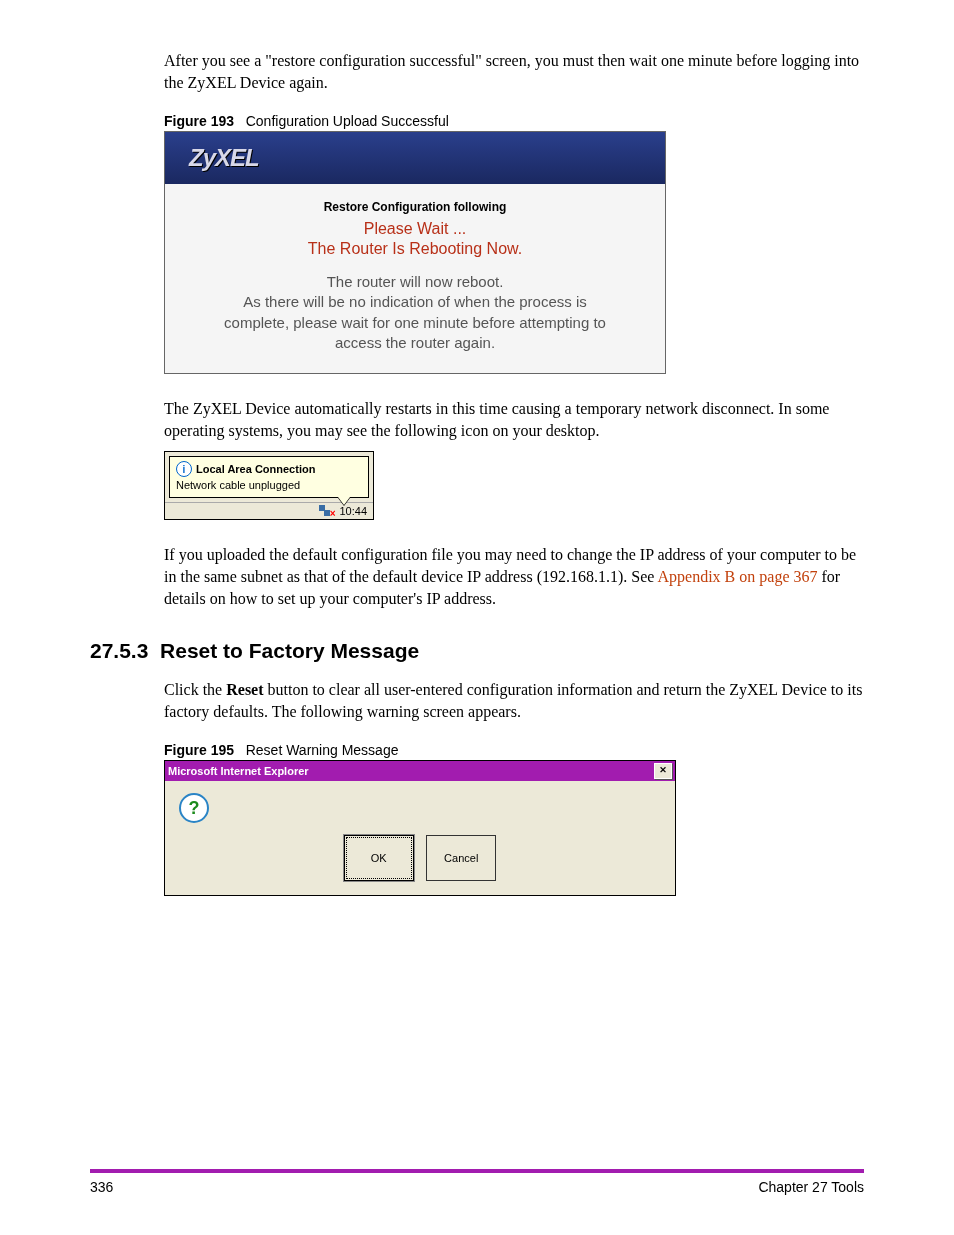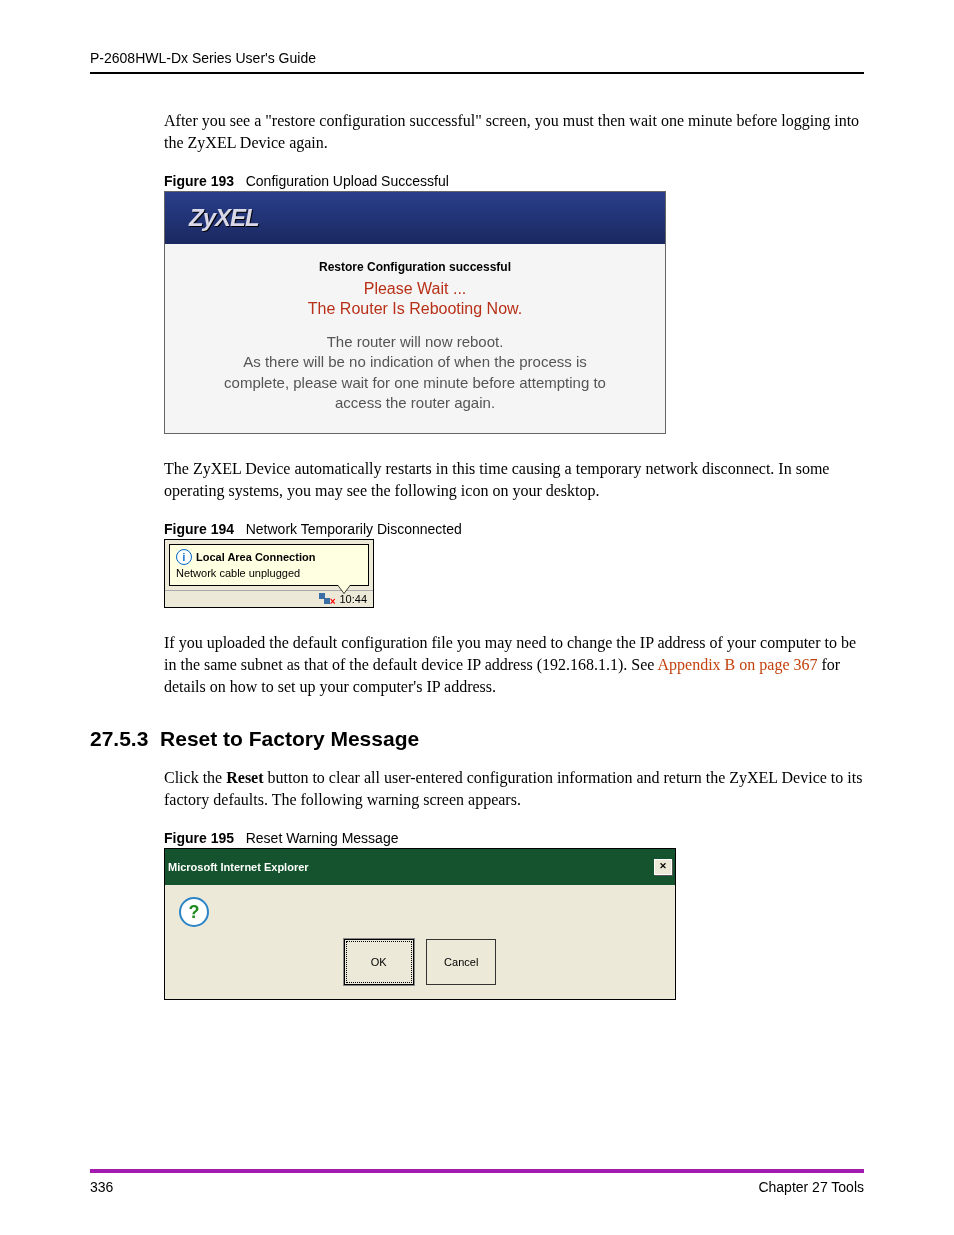--- a/index.html
+++ b/index.html
@@ -179,25 +179,25 @@
 
   
   .fig195 {
     width: 510px;
     border: 1px solid #000;
     background: #ece9d8;
     font-family: Tahoma, sans-serif;
     margin-bottom: 24px;
   }
   .titlebar {
-    background: #14532d;
+    background: #a21caf;
     color: #fff;
     font-size: 11px;
     font-weight: bold;
-    padding: 10px 3px;
+    padding: 2px 3px;
     display: flex;
     justify-content: space-between;
     align-items: center;
   }
   .closebtn {
     width: 16px; height: 14px;
     background: #ece9d8;
     color: #000;
     border: 1px solid #fff;
     box-shadow: 1px 1px 0 #555;
@@ -262,54 +262,48 @@
     font-size: 14px;
     display: flex;
     justify-content: space-between;
   }
 </style>
 </head>
 <body>
 
 <div class="page">
 
-  <div class="header">
-    <span>P-2608HWL-Dx Series User's Guide</span>
-  </div>
 
   <div class="content">
 
     <p class="body">After you see a "restore configuration successful" screen, you must then wait one minute before logging into the ZyXEL Device again.</p>
 
     <div class="fig-caption">
       <b><span>Figure 193</span></b>&nbsp;&nbsp;&nbsp;<span>Configuration Upload Successful</span>
     </div>
 
     <div class="fig193">
       <div class="fig193-banner">
         <span class="zyxel-logo">ZyXEL</span>
       </div>
       <div class="fig193-body">
-        <div class="fig193-title">Restore Configuration successful</div>
+        <div class="fig193-title">Restore Configuration following</div>
         <div class="fig193-reboot">Please Wait ...</div>
         <div class="fig193-reboot">The Router Is Rebooting Now.</div>
         <div class="fig193-msg">
           <span>The router will now reboot.</span><br>
           <span>As there will be no indication of when the process is</span><br>
           <span>complete, please wait for one minute before attempting to</span><br>
           <span>access the router again.</span>
         </div>
       </div>
     </div>
 
     <p class="body">The ZyXEL Device automatically restarts in this time causing a temporary network disconnect. In some operating systems, you may see the following icon on your desktop.</p>
 
-    <div class="fig-caption">
-      <b><span>Figure 194</span></b>&nbsp;&nbsp;&nbsp;<span>Network Temporarily Disconnected</span>
-    </div>
 
     <div class="fig194">
       <div class="balloon">
         <div class="balloon-title">
           <span class="info-circ">i</span>
           <span>Local Area Connection</span>
         </div>
         <div class="balloon-text">Network cable unplugged</div>
         <div class="balloon-tail"></div>
       </div>

